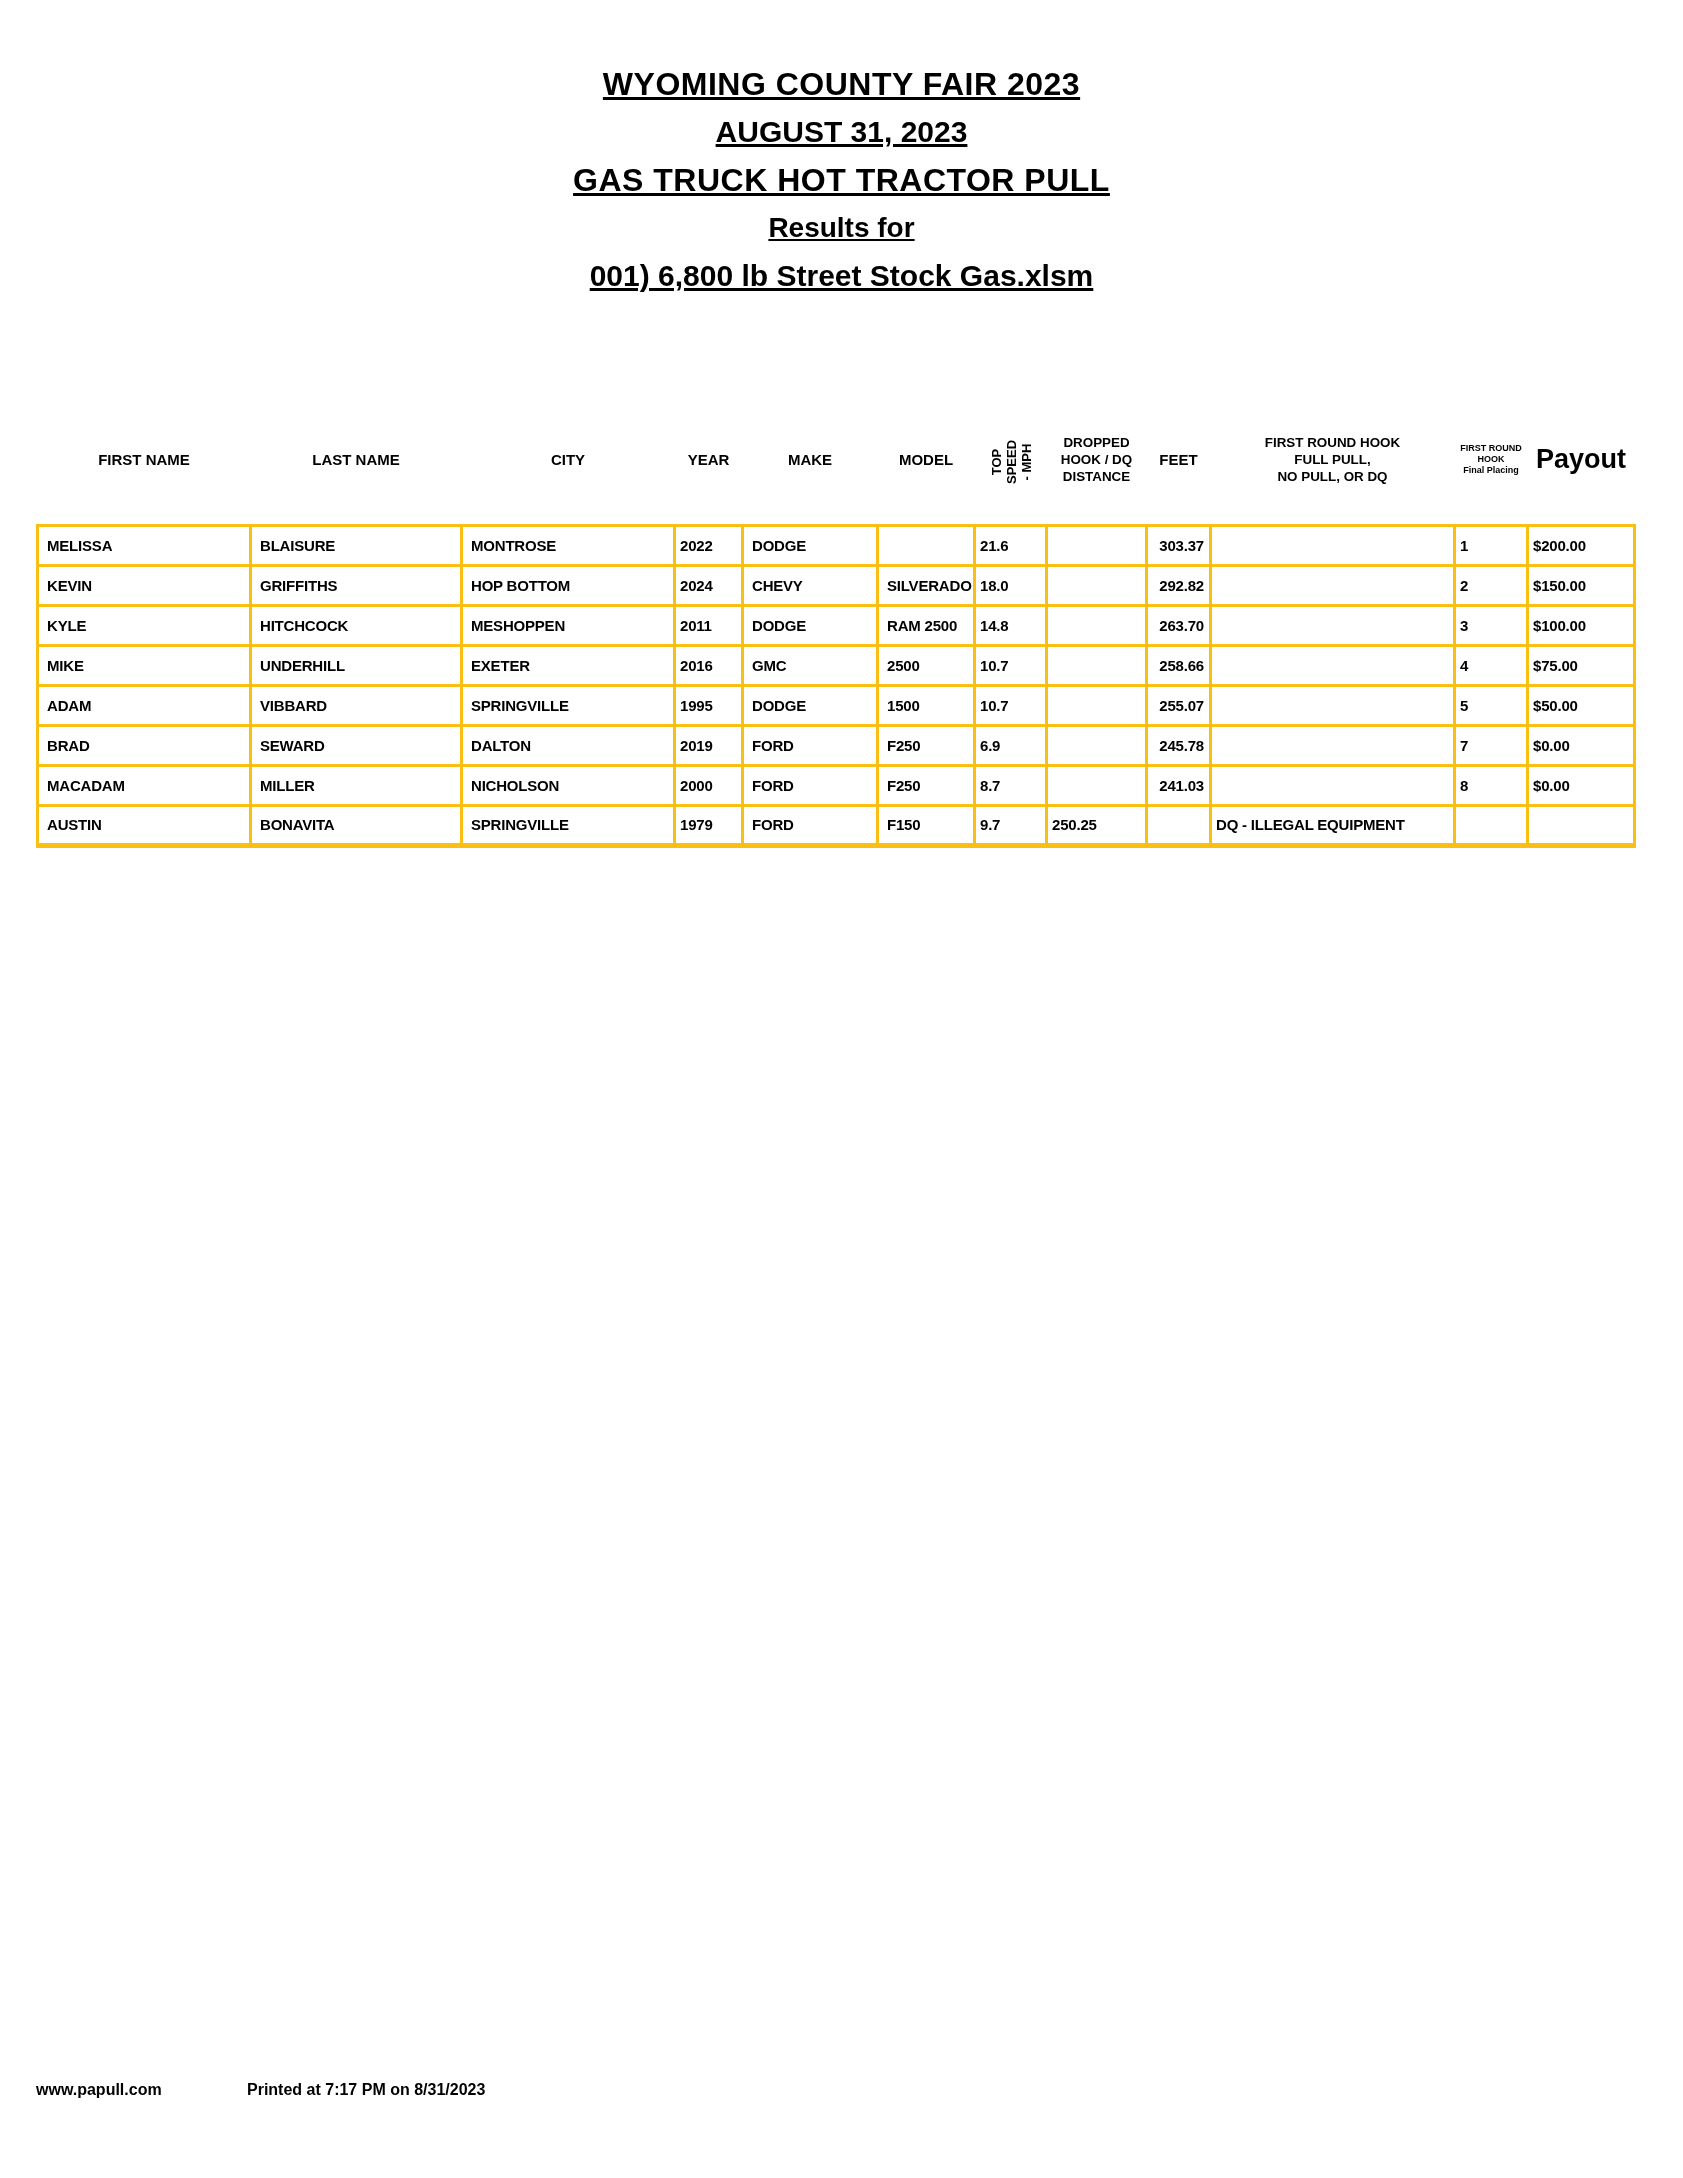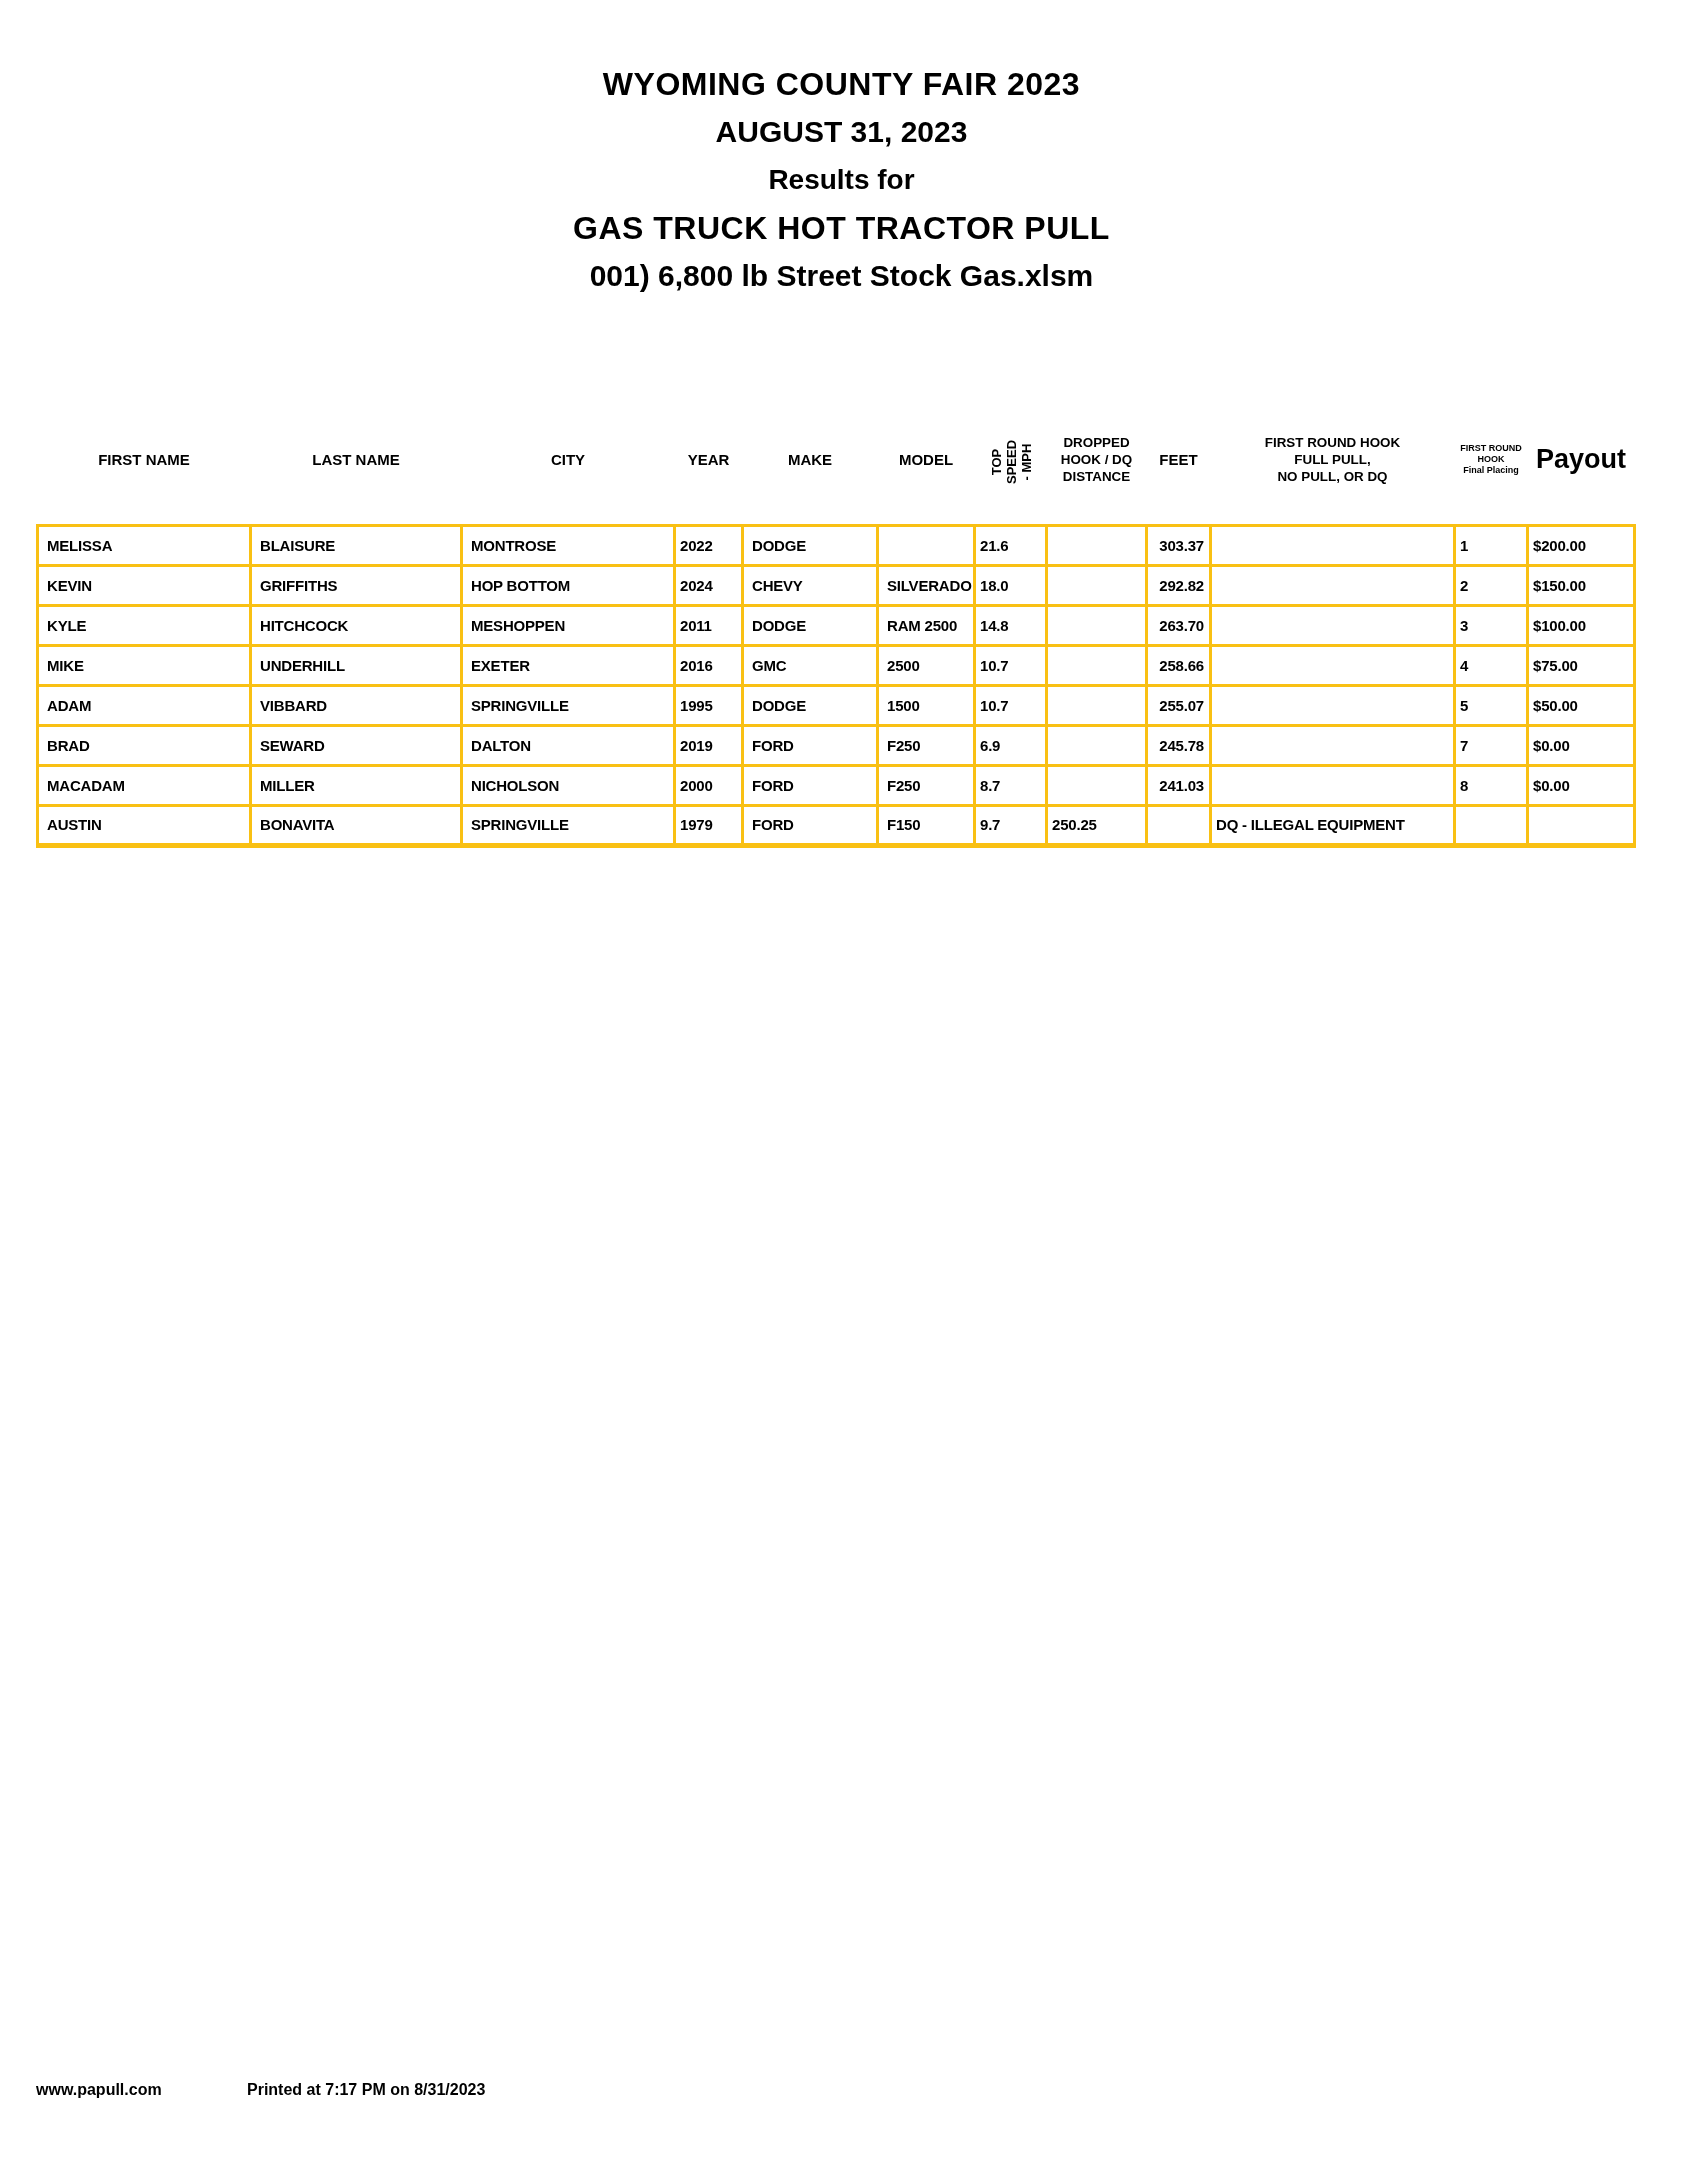--- a/index.html
+++ b/index.html
@@ -16,21 +16,21 @@
     color:var(--ink);
     -webkit-font-smoothing:antialiased;
   }
 
   
   .title-block{
     margin-top:60px;
     text-align:center;
     font-weight:bold;
   }
-  .title-line{height:48px;line-height:48px;white-space:nowrap;}
+  .title-line{height:48px;line-height:48px;white-space:nowrap;text-decoration:underline;}
   .t-xl{font-size:32px;letter-spacing:0.5px;}
   .t-lg{font-size:30px;}
   .t-md{font-size:28px;}
 
   
   .table-wrap{
     position:absolute;
     left:36px;top:414px;
     width:1597px;
   }
@@ -89,22 +89,22 @@
     white-space:nowrap;
   }
   .footer .site{display:inline-block;width:211px;}
 </style>
 </head>
 <body>
 
 <div class="title-block">
   <div class="title-line t-xl">WYOMING COUNTY FAIR 2023</div>
   <div class="title-line t-lg">AUGUST 31, 2023</div>
+  <div class="title-line t-xl">GAS TRUCK HOT TRACTOR PULL</div>
   <div class="title-line t-md">Results for</div>
-  <div class="title-line t-xl">GAS TRUCK HOT TRACTOR PULL</div>
   <div class="title-line t-lg">001) 6,800 lb Street Stock Gas.xlsm</div>
 </div>
 
 <div class="table-wrap">
 <table class="results">
   <colgroup>
     <col style="width:213px">
         <col style="width:211px">
         <col style="width:213px">
     <col style="width:68px">

